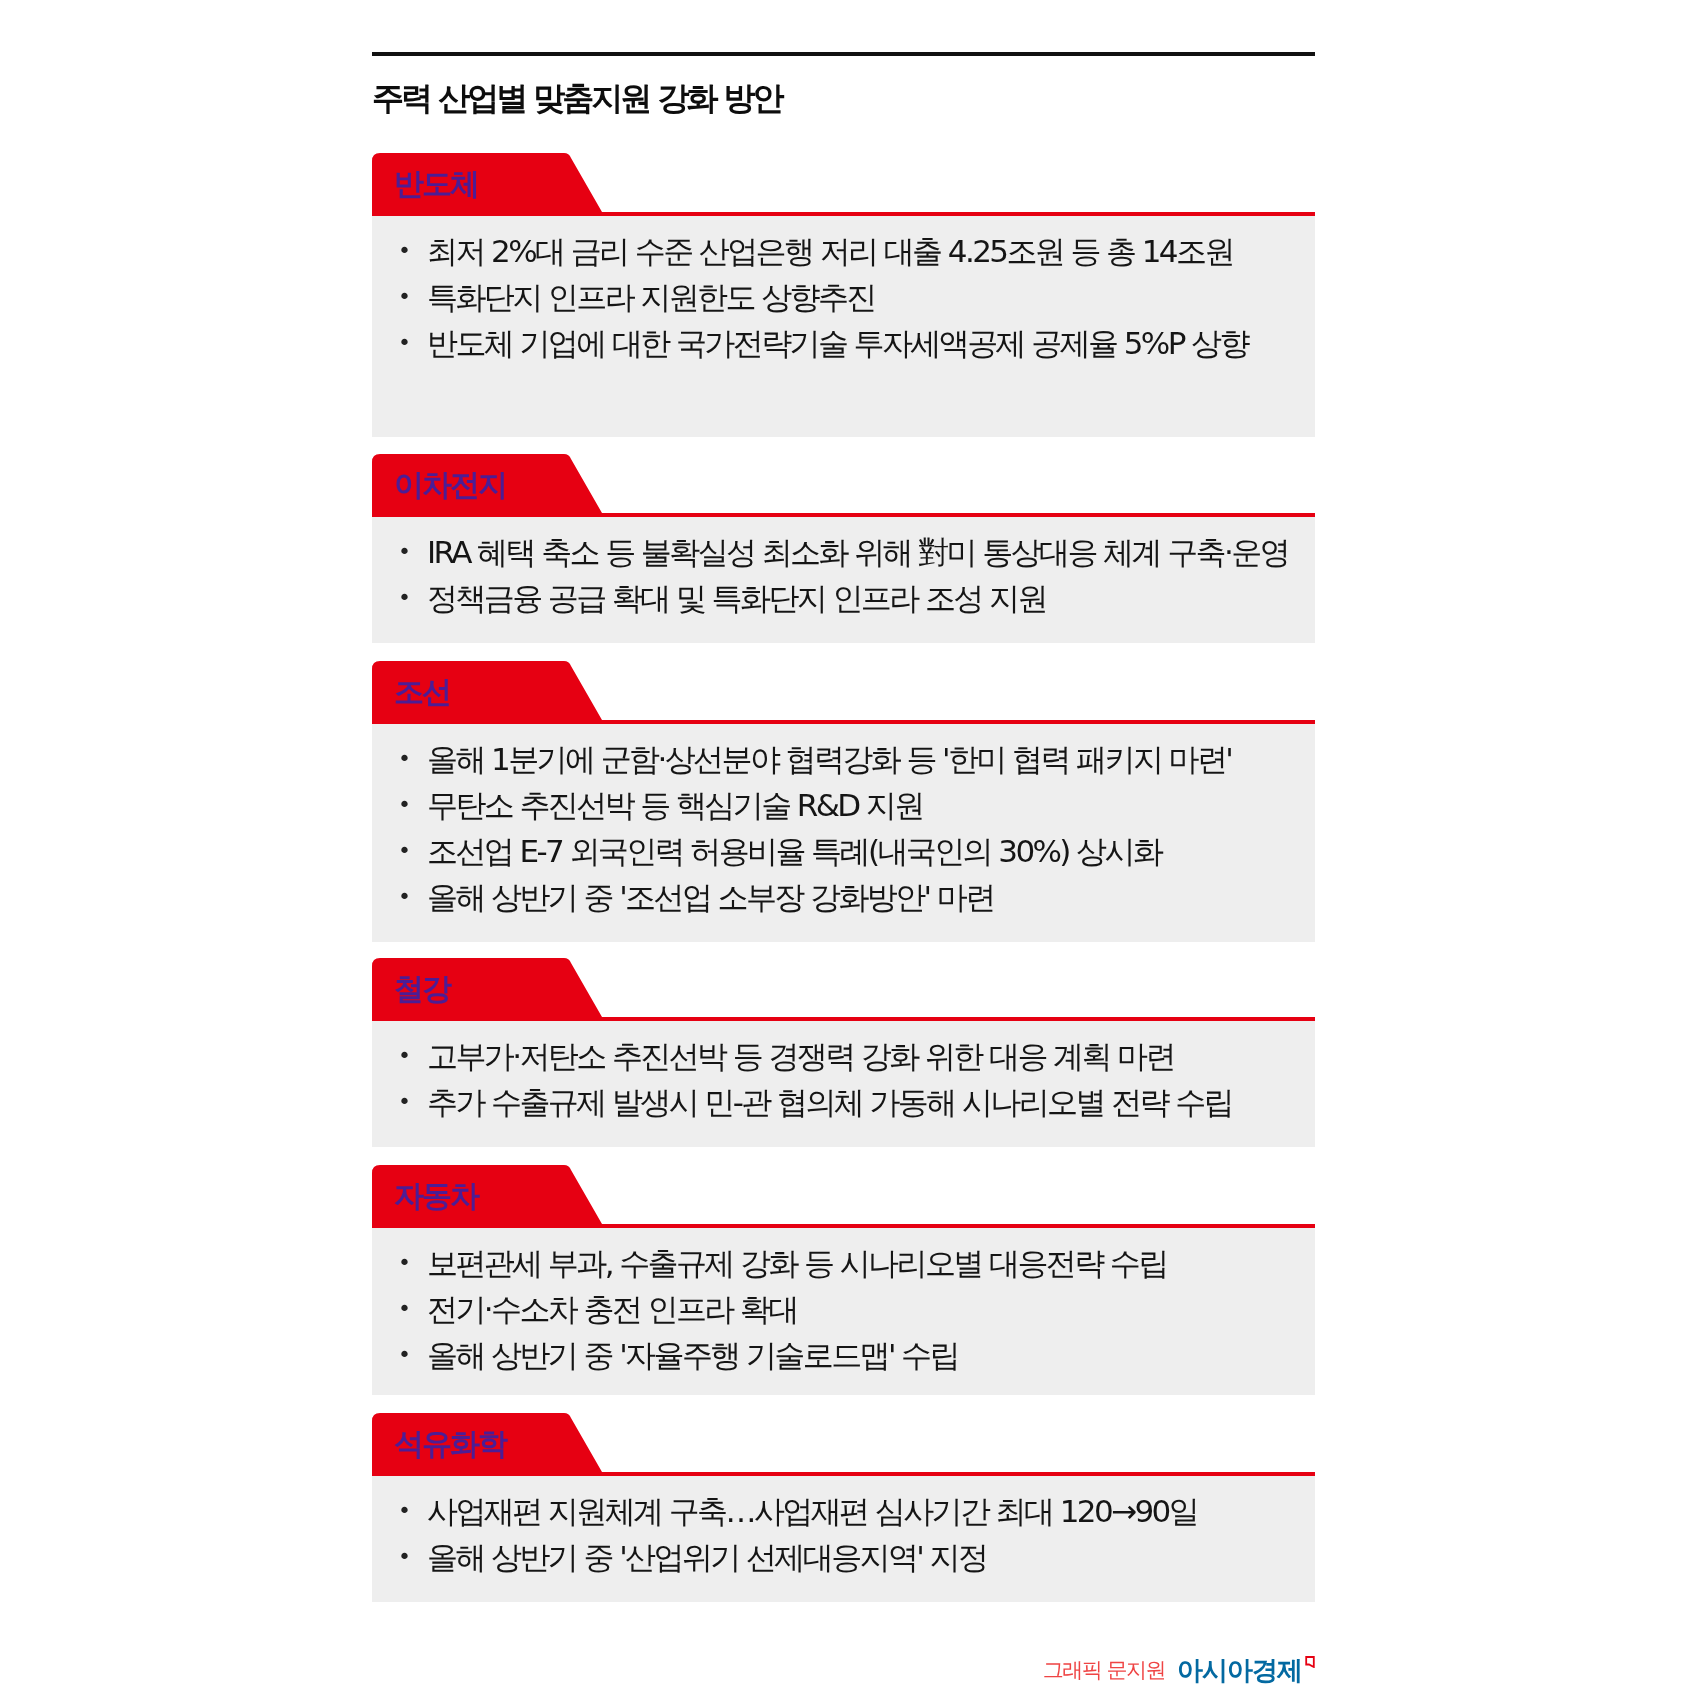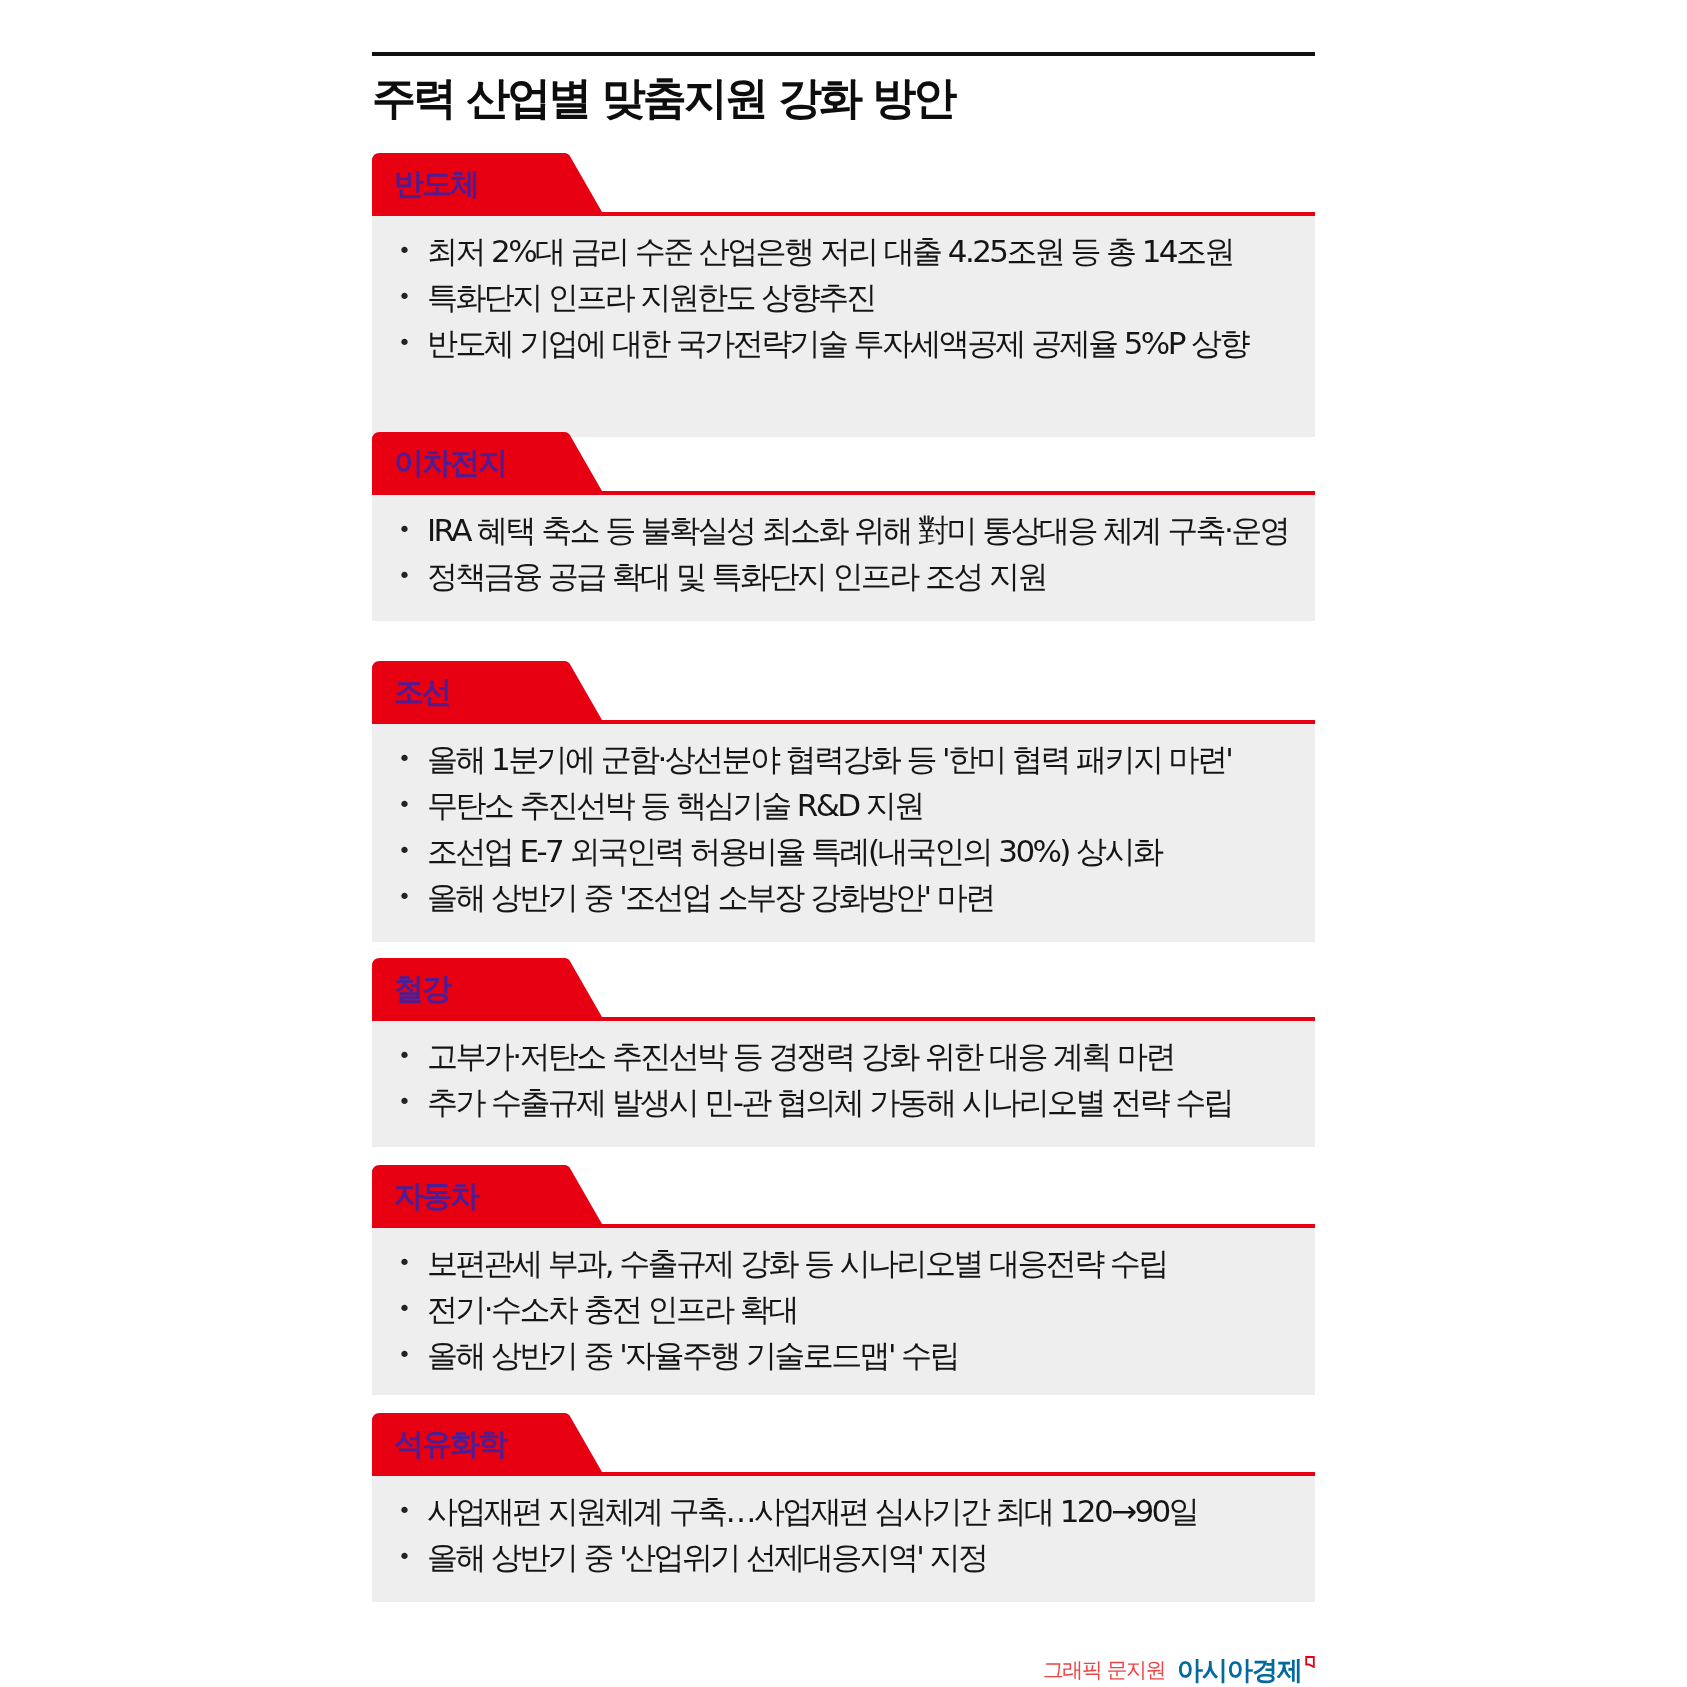--- a/index.html
+++ b/index.html
@@ -1,21 +1,21 @@
 <!DOCTYPE html>
 <html><head>
 <meta charset="utf-8">
 <style>
   html, body { margin:0; padding:0; background:#ffffff; }
   body { width:1687px; height:1687px; position:relative; overflow:hidden;
          font-family:"DejaVu Sans", "Liberation Sans", sans-serif; color:#111; }
   .frame { position:absolute; left:372px; top:0; width:943px; height:1687px; }
   .top-rule { position:absolute; left:0; top:52px; width:943px; height:4px; background:#111; }
   .title { position:absolute; left:0; top:70px; height:56px; line-height:56px;
-           font-size:44px; font-weight:bold; letter-spacing:-3px; white-space:nowrap; color:#0d0d0d; }
+           font-size:32px; font-weight:bold; letter-spacing:-3px; white-space:nowrap; color:#0d0d0d; }
   .section { position:absolute; left:0; width:943px; }
   .tab-wrap { position:relative; height:59px; }
   .tab { position:absolute; left:0; top:0; width:230px; height:59px; }
   .tab svg { position:absolute; left:0; top:0; }
   .tab-label { position:absolute; left:22px; top:0; height:59px; line-height:62px;
                color:#4c1d95; font-size:30px; font-weight:bold; letter-spacing:-2px; white-space:nowrap; }
   .red-line { height:4px; background:#e60012; width:943px; }
   .panel { background:#eeeeee; width:943px; box-sizing:border-box; padding:12px 0 14px 0; }
   .item { position:relative; padding-left:55px; padding-right:10px; font-size:31px;
           line-height:46px; letter-spacing:-2.6px; white-space:nowrap; color:#151515; }
@@ -51,21 +51,21 @@
         <span class="bullet">•</span>
         <div>특화단지 인프라 지원한도 상향추진</div>
       </div>
       <div class="item">
         <span class="bullet">•</span>
         <div>반도체 기업에 대한 국가전략기술 투자세액공제 공제율 5%P 상향</div>
       </div>
     </div>
   </div>
 
-  <div class="section" style="top:432px;">
+  <div class="section" style="top:454px;">
     <div class="tab-wrap">
       <div class="tab">
         <svg width="232" height="59" viewBox="0 0 232 59">
             <path d="M0 59 L0 8 Q0 0 8 0 L192 0 Q197 0 199 5 L230 59 Z" fill="#e60012"></path>
           </svg>
         <span class="tab-label">이차전지</span>
       </div>
     </div>
     <div class="red-line"></div>
     <div class="panel" style="height:126px;">

